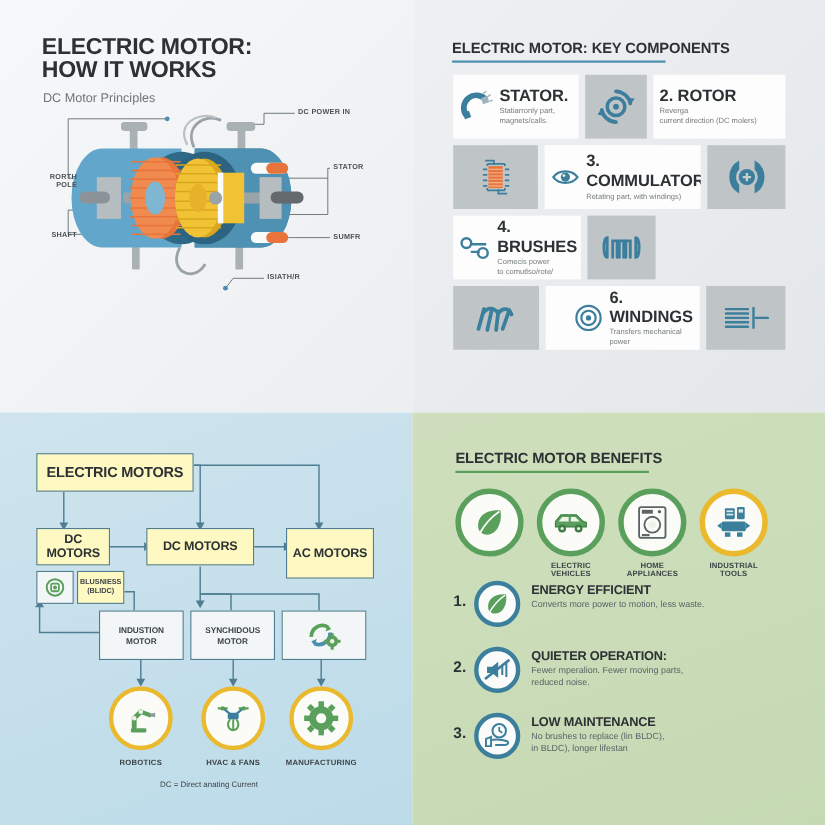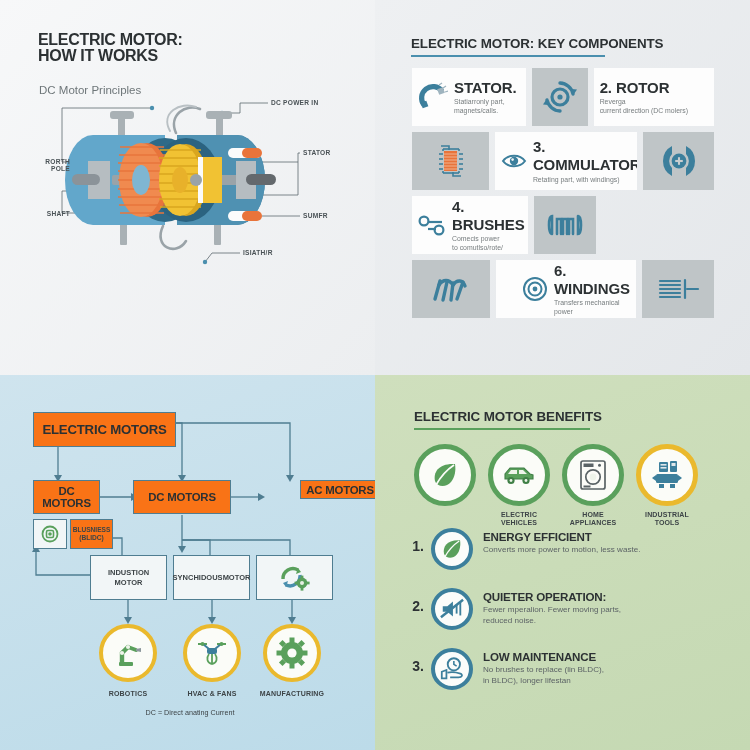--- a/index.html
+++ b/index.html
@@ -15,21 +15,21 @@
   #q-tl { left: 0; top: 0; background: linear-gradient(135deg,#f7f8f9 0%, #eceef0 100%); }
   #q-tr { left: 375px; top: 0; background: linear-gradient(135deg,#eef0f2 0%, #e4e7ea 100%); }
   #q-bl { left: 0; top: 375px; background: linear-gradient(160deg,#cfe4ee 0%, #bcdbe9 100%); }
   #q-br { left: 375px; top: 375px; background: linear-gradient(160deg,#cfdfbd 0%, #c5d9b3 100%); }
 
   
   .h1 {
     font-weight: bold; color: #2c3133; letter-spacing: -0.3px;
     line-height: 1.02;
   }
-  #tl-title { position:absolute; left: 38px; top: 32px; font-size: 16px; }
+  #tl-title { position:absolute; left: 38px; top: 32px; font-size: 21px; }
   #tl-title .l2 { display:block; }
   #tl-sub { position:absolute; left: 39px; top: 84px; font-size: 11.5px; color:#6e7679; }
 
   #tl-diagram { position: absolute; left: 0; top: 95px; width: 375px; height: 200px; }
 
   .lbl { position:absolute; font-size: 6.6px; font-weight: bold; color:#4a5256; letter-spacing: .25px; }
   .lbl.r { text-align: right; }
 
   #tl-legend { position: absolute; left: 40px; top: 303px; }
   .lg-row { display:flex; align-items:center; margin-bottom: 3px; }
@@ -49,21 +49,21 @@
   .cell.iconly { display:flex; align-items:center; justify-content:center; }
   .cell.textual { display:flex; align-items:center; padding: 0 6px; gap:6px; }
   .cell-ico { flex: 0 0 auto; display:flex; align-items:center; justify-content:center; }
   .cell-txt { flex: 1 1 auto; min-width:0; }
   .cell-ttl { font-size: 15px; font-weight:bold; color:#2c3133; letter-spacing:-.1px; line-height:1.1; }
   .cell-dsc { font-size: 6.9px; color:#767c7e; line-height:1.22; margin-top: 1.5px; }
 
   
   #bl-flow { position:absolute; left:0; top:375px; width:375px; height:375px; }
   .node {
-    position:absolute; background:#f97316; border:1.3px solid #4f7d91;
+    position:absolute; background:#fef9c3; border:1.3px solid #4f7d91;
     display:flex; align-items:center; justify-content:center; text-align:center;
     color:#2c3133;
   }
   .node.big { border-width:1.6px; font-size: 13.2px; font-weight:bold; letter-spacing:-.2px; }
   .node.mid { border-width:1.4px; font-size: 11.4px; font-weight:bold; letter-spacing:-.2px; }
   .node.sm  { border-width:1.1px; font-size: 6.6px;  font-weight:bold; line-height:1.18; color:#3d4447; }
   .node.lv3 { border-width:1.1px; font-size: 7.5px; font-weight:bold; line-height:1.3; color:#3d4447;
               background:#f2f6f7; }
 
   .app { position:absolute; width: 58px; height: 58px; border-radius:50%;
@@ -457,42 +457,42 @@
         <path d="M128 249 l-4 -7 h8 z"></path>
         <path d="M212 249 l-4 -7 h8 z"></path>
         <path d="M292 249 l-4 -7 h8 z"></path>
       </g>
     </svg>
 
     <div class="node big" style="left:33px; top:37px; width:143px; height:35px;">ELECTRIC MOTORS</div>
 
     <div class="node mid" style="left:33px; top:105px; width:67px; height:34px;">DC MOTORS</div>
     <div class="node mid" style="left:133px; top:105px; width:98px; height:34px;">DC MOTORS</div>
-    <div class="node mid" style="left:260px; top:105px; width:80px; height:19px;margin-left:40px;">AC MOTORS</div>
+    <div class="node mid" style="left:260px; top:105px; width:80px; height:46px;">AC MOTORS</div>
 
     <div class="node sm" style="left:33px; top:144px; width:34px; height:30px; background:#f2f6f7;">
       <span>
         <svg width="20" height="20" viewBox="0 0 20 20">
           <circle cx="10" cy="10" r="7.5" fill="none" stroke="#5aa05c" stroke-width="1.8"></circle>
           <rect x="6.5" y="6.5" width="7" height="7" rx="1.4" fill="none" stroke="#5aa05c" stroke-width="1.6"></rect>
           <circle cx="10" cy="10" r="1.8" fill="#5aa05c"></circle>
         </svg>
       </span>
     </div>
     <div class="node sm" style="left:70px; top:144px; width:43px; height:30px; flex-direction:column;">
       <span>BLUSNIESS</span>
       <span>(BLIDC)</span>
     </div>
 
     <div class="node lv3" style="left:90px; top:180px; width:77px; height:45px; flex-direction:column;">
       <span>INDUSTION</span>
 
       <span>MOTOR</span>
     </div>
-    <div class="node lv3" style="left:173px; top:180px; width:77px; height:45px; flex-direction:row;">
+    <div class="node lv3" style="left:173px; top:180px; width:77px; height:45px; flex-direction:column;">
       <span>SYNCHIDOUS</span>
       <span>MOTOR</span>
     </div>
     <div class="node lv3" style="left:256px; top:180px; width:77px; height:45px;">
       <span>
         <svg width="34" height="30" viewBox="0 0 34 30">
           <path d="M5 16 A10 10 0 0 1 20 7" fill="none" stroke="#5aa05c" stroke-width="3.4"></path>
           <path d="M20 5 l3 4 l-5 2 z" fill="#5aa05c"></path>
           <path d="M22 12 A10 10 0 0 1 8 22" fill="none" stroke="#4a8fae" stroke-width="3.4"></path>
           <path d="M8 24 l-3 -4 l5 -2 z" fill="#4a8fae"></path>

